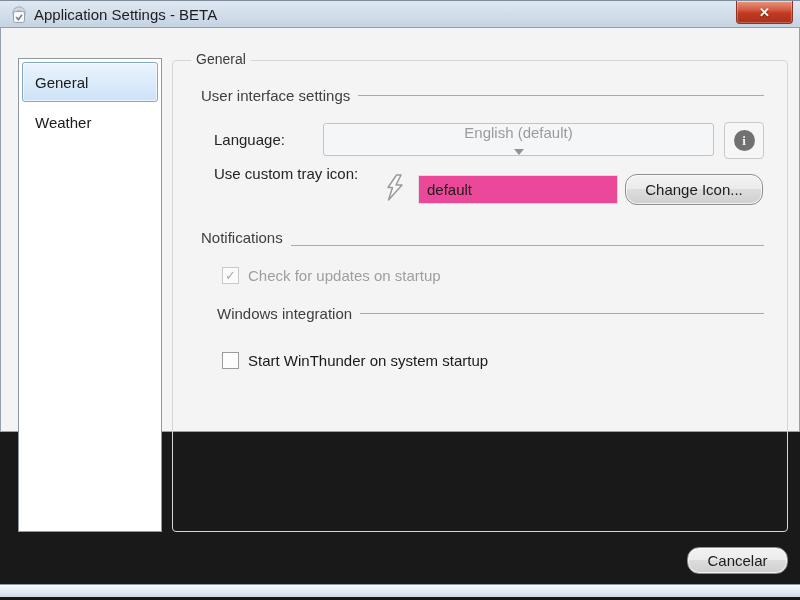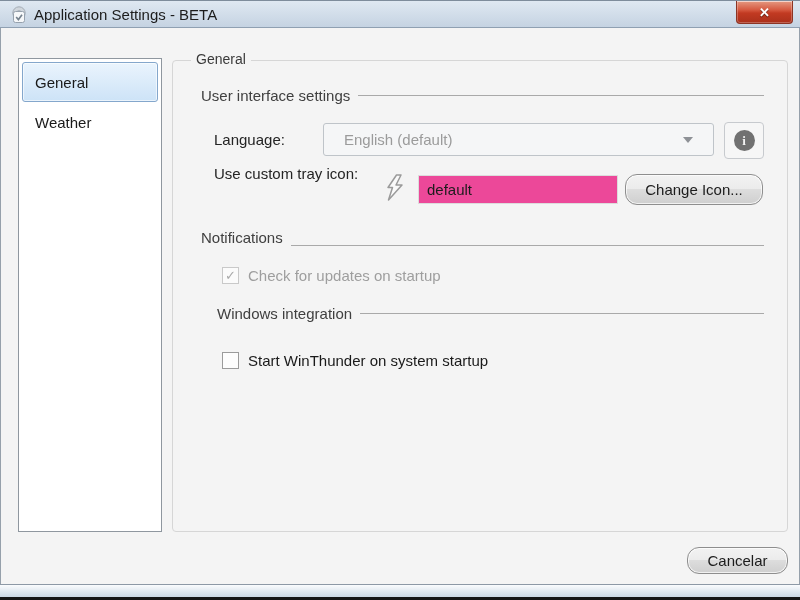--- a/index.html
+++ b/index.html
@@ -1,18 +1,18 @@
 <!DOCTYPE html>
 <html><head>
 <meta charset="utf-8">
 <style>
   html,body{margin:0;padding:0;}
   body{width:800px;height:600px;overflow:hidden;background:#191919;
        font-family:"Liberation Sans", sans-serif;}
-  .window{position:absolute;top:0;left:0;width:800px;height:600px;background:#f4f4f4;
+  .window{position:absolute;top:0;left:0;width:800px;height:432px;background:#f4f4f4;
           box-shadow:inset 0 0 0 1px #96a0ab;}
   
   .titlebar{position:absolute;top:0;left:0;right:0;height:28px;
             background:linear-gradient(#dfe8f2,#c5d3e2);
             border-top:1px solid #7e8c9c;border-bottom:1px solid #8fa0b2;
             box-sizing:border-box;}
   .app-icon{position:absolute;left:9px;top:4px;width:20px;height:20px;opacity:.85;}
   .title-text{position:absolute;left:34px;top:0;line-height:27px;font-size:15px;color:#1c1c1c;}
   .close-btn{position:absolute;top:0;right:7px;width:57px;height:23px;padding:0;cursor:default;
              border:1px solid #8c3424;border-top:none;border-radius:0 0 4px 4px;
@@ -32,21 +32,21 @@
             border:1px solid #d6d6d6;border-radius:4px;}
   .group-label{position:absolute;left:18px;top:-10px;background:#f4f4f4;padding:0 5px;
                font-size:14px;color:#3a3a3a;}
   .section-h{position:absolute;left:28px;right:23px;display:flex;align-items:center;gap:8px;
              font-size:15px;color:#404040;white-space:nowrap;}
   .section-h .rule{flex:1;height:1px;background:#a9a9a9;}
   .row-label{position:absolute;font-size:15px;color:#242424;}
   
   .combobox{position:absolute;left:150px;top:62px;width:391px;height:33px;box-sizing:border-box;
             background:#f5f6f7;border:1px solid #bfc4c9;border-radius:3px;
-            display:flex;align-items:center;padding:0 20px;cursor:default;}
+            display:flex;align-items:center;padding:0 15px;cursor:default;flex-direction:column;}
   .combobox .value{flex:1;font-size:15px;color:#9b9b9b;}
   .dd-arrow{width:0;height:0;border-left:5px solid transparent;border-right:5px solid transparent;
             border-top:6px solid #8e9196;}
   
   .info-btn{position:absolute;left:551px;top:61px;width:40px;height:37px;box-sizing:border-box;
             border:1px solid #c7cace;border-radius:4px;background:#f6f6f6;padding:0;cursor:default;}
   .info-circle{display:block;width:21px;height:21px;margin:0 auto;border-radius:50%;background:#717171;
                color:#f4f4f4;font-size:13px;font-weight:bold;line-height:21px;text-align:center;
                font-family:"Liberation Serif",serif;}
   

